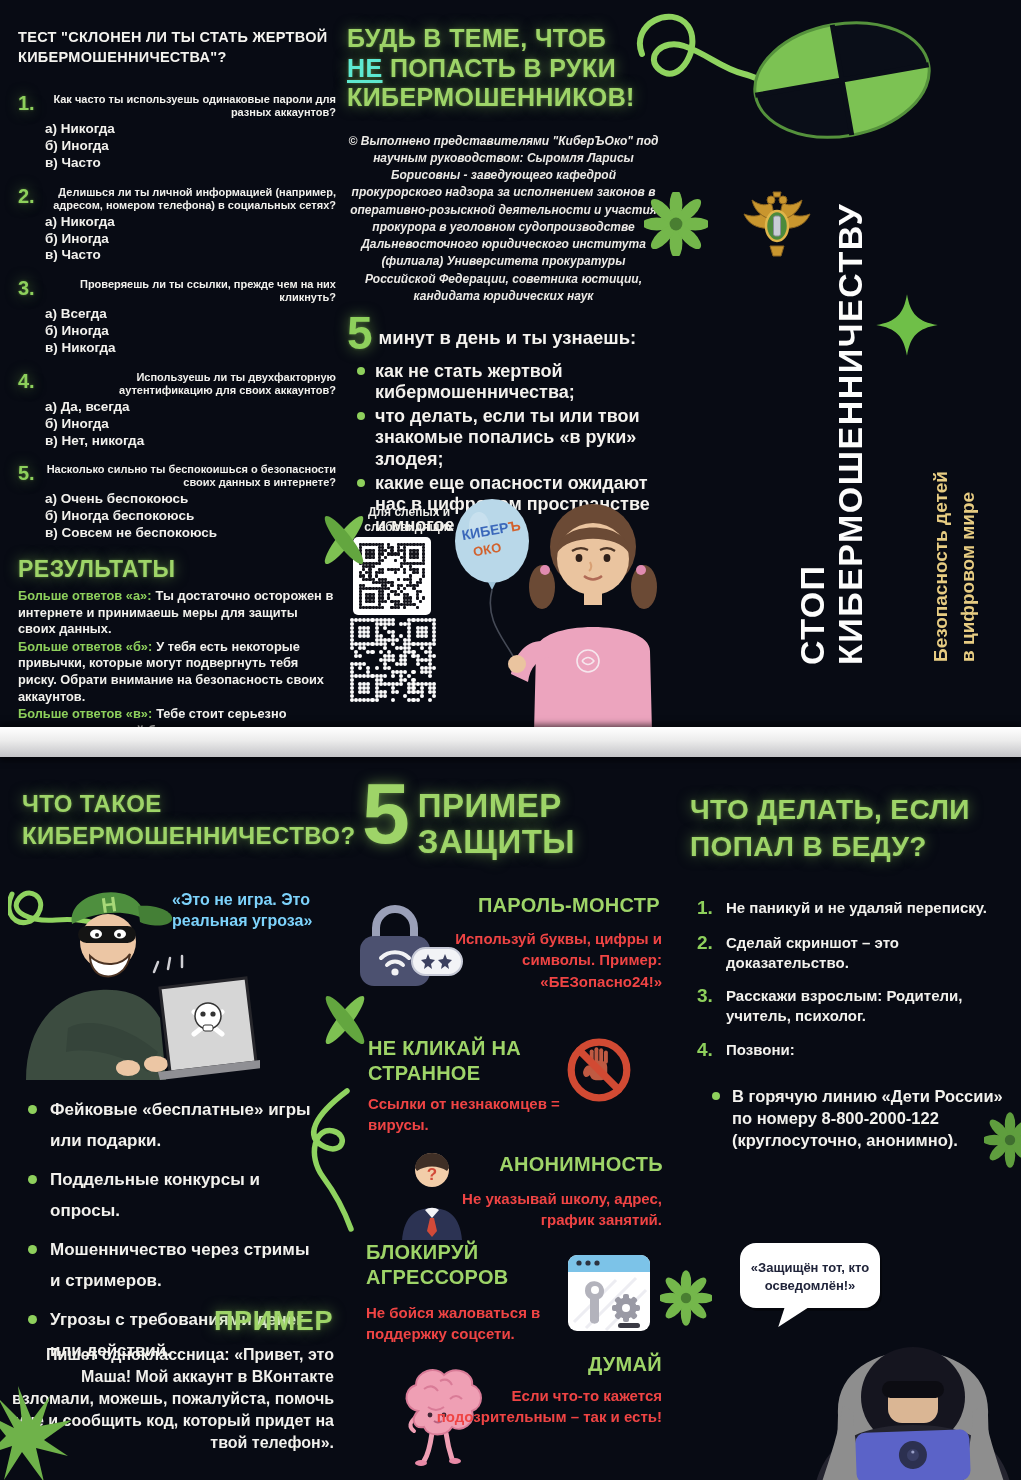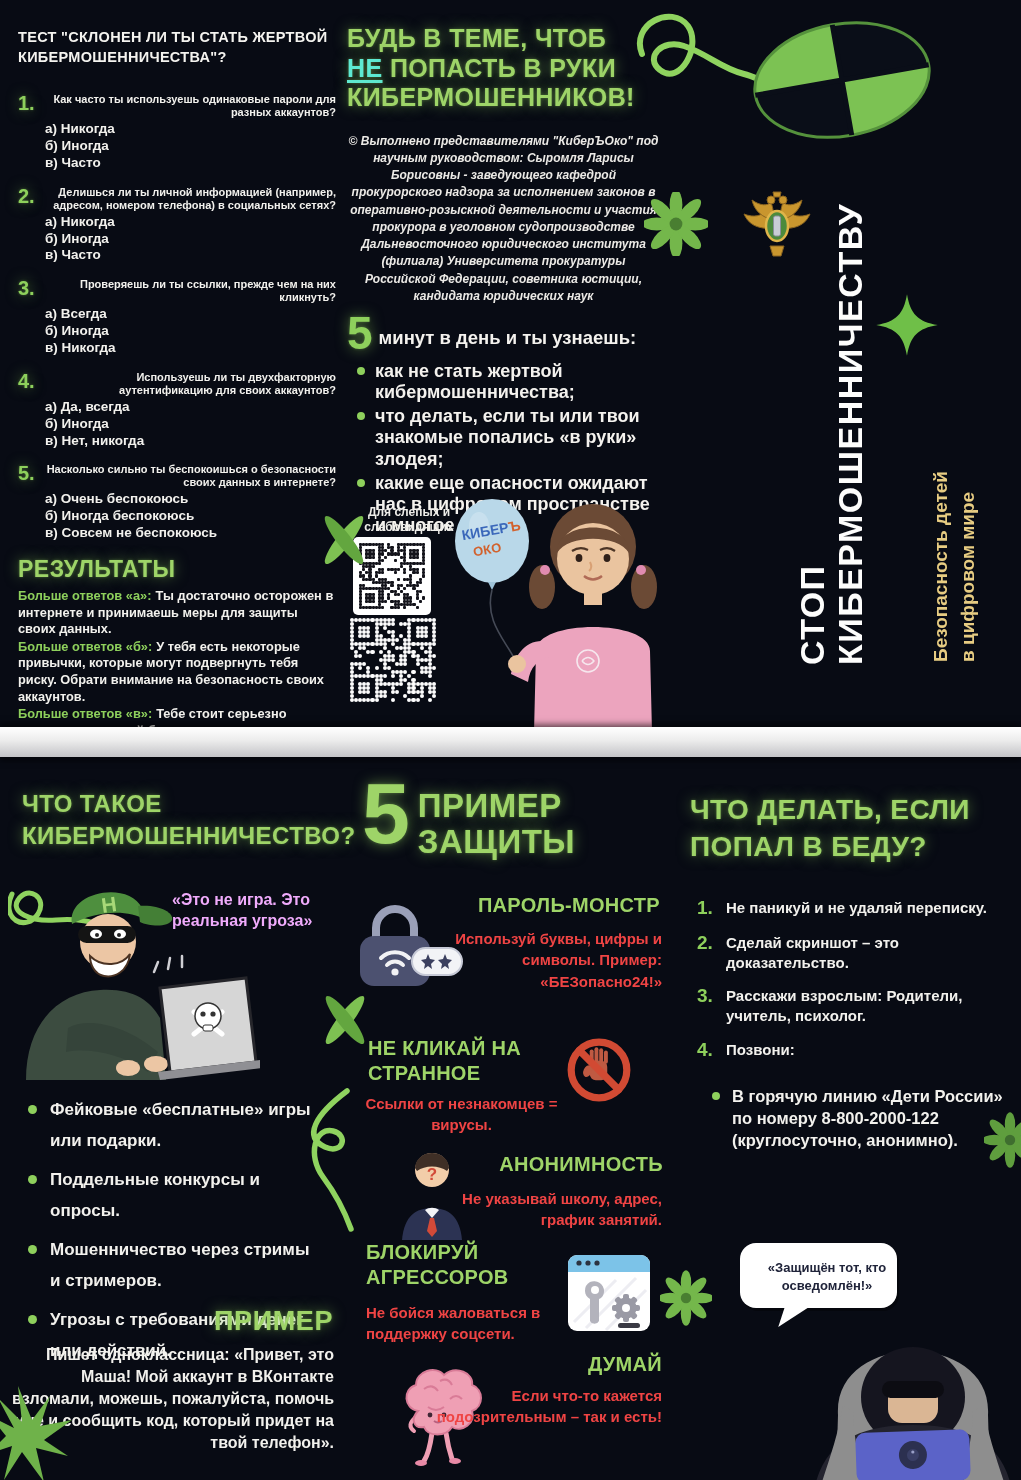--- a/index.html
+++ b/index.html
@@ -44,21 +44,21 @@
   .vert-gold{left:928px;top:662px;width:214px;transform:rotate(-90deg);transform-origin:0 0;
              color:#e7cc82;font-weight:800;font-size:19px;line-height:1.42;white-space:nowrap;}
 
   
   .divider{left:0;top:727px;width:1021px;height:30px;
            background:linear-gradient(180deg,#ffffff 0%,#ececec 45%,#c3c3c7 100%);
            box-shadow:0 -3px 6px rgba(0,0,0,.5),0 3px 6px rgba(0,0,0,.5);}
 
   
   .what-title{left:22px;top:788px;width:330px;font-size:24px;font-weight:800;line-height:1.35;letter-spacing:.4px;}
-  .what-quote{left:172px;top:890px;width:165px;font-size:16px;font-weight:800;line-height:1.3;color:#f0abfc;}
+  .what-quote{left:172px;top:890px;width:165px;font-size:16px;font-weight:800;line-height:1.3;color:#7dd3fc;}
   .what-bullets{left:24px;top:1094px;width:300px;}
   .wb{position:relative;font-size:17px;font-weight:bold;line-height:1.85;margin-bottom:7px;padding-left:26px;}
   .wb:before{content:"";position:absolute;left:4px;top:11px;width:9px;height:9px;border-radius:50%;background:#8ed05c;}
   .example-title{left:18px;top:1306px;width:315px;text-align:right;font-size:27px;font-weight:800;letter-spacing:.6px;}
   .example-text{left:6px;top:1344px;width:328px;text-align:right;font-size:16px;font-weight:800;line-height:1.38;}
 
   
   .rules-head{left:362px;top:778px;display:flex;gap:8px;}
   .five2{font-size:86px;font-weight:800;color:#9ed468;line-height:.82;}
   .rules-title{font-size:33px;font-weight:800;color:#9ed468;line-height:1.1;margin-top:10px;letter-spacing:.5px;}
@@ -68,21 +68,21 @@
 
   
   .help-title{left:690px;top:792px;width:325px;font-size:28px;font-weight:800;line-height:1.32;letter-spacing:.4px;}
   .help-steps{left:697px;top:898px;width:315px;}
   .step{display:flex;gap:11px;margin-bottom:14px;}
   .snum{font-size:19px;font-weight:800;color:#8ed05c;line-height:1.1;min-width:18px;}
   .stext{font-size:15px;font-weight:bold;line-height:1.32;}
   .call-bullets{left:712px;top:1085px;width:302px;}
   .cb{position:relative;font-size:16.5px;font-weight:bold;line-height:1.34;margin-bottom:20px;padding-left:20px;}
   .cb:before{content:"";position:absolute;left:0;top:7px;width:8px;height:8px;border-radius:50%;background:#8ed05c;}
-  .bubble{left:740px;top:1243px;width:120px;background:#fff;border-radius:16px;padding:16px 10px 14px 27px;
+  .bubble{left:740px;top:1243px;width:120px;background:#fff;border-radius:16px;padding:16px 10px 14px 10px;
           text-align:center;font-size:13px;font-weight:800;color:#20243a;line-height:1.35;box-shadow:2px 3px 0 rgba(0,0,0,.35);}
   .bubble:after{content:"";position:absolute;left:42px;bottom:-19px;width:0;height:0;
           border-top:23px solid #fff;border-right:28px solid transparent;transform:skewX(-18deg);}
 </style>
 </head>
 <body>
 
 <div class="poster">
 
   <div class="abs col-test">
@@ -1238,21 +1238,21 @@
       <rect x="24" y="24" width="17" height="19" rx="6"></rect>
       <rect x="24" y="13" width="3.8" height="14" rx="1.9"></rect>
         <rect x="28.6" y="11" width="3.8" height="16" rx="1.9"></rect>
       <rect x="33.2" y="12" width="3.8" height="15" rx="1.9"></rect>
         <rect x="37.8" y="14" width="3.8" height="13" rx="1.9"></rect>
       <ellipse cx="22" cy="34" rx="4" ry="6" transform="rotate(25 22 34)"></ellipse>
     </g>
     <circle cx="33" cy="33" r="27" stroke="#d14a33" stroke-width="7" fill="none"></circle>
     <line x1="14" y1="14" x2="52" y2="52" stroke="#d14a33" stroke-width="7" stroke-linecap="round"></line>
   </svg>
-  <div class="abs rt" style="left:359px;top:1093px;width:205px;text-align:center;">Ссылки от незнакомцев = вирусы.</div>
+  <div class="abs rt" style="left:368px;top:1093px;width:205px;">Ссылки от незнакомцев = вирусы.</div>
 
   <svg class="abs" style="left:392px;top:1140px;" width="80" height="100" viewBox="0 0 80 100">
     <circle cx="40" cy="30" r="17" fill="#f2cda9"></circle>
     <path d="M23 28 a17 15 0 0 1 34 0 l-2 3 c-8 -6 -22 -6 -30 0 Z" fill="#3f2f26"></path>
     <text x="40" y="40" text-anchor="middle" font-size="17" font-weight="bold" fill="#d24a38">?</text>
     <path d="M10 100 c2 -24 14 -32 30 -32 s28 8 30 32 Z" fill="#2c3353"></path>
     <path d="M33 70 l7 8 7 -8 c-4 -3 -10 -3 -14 0 Z" fill="#f4f4f6"></path>
     <path d="M38 78 h4 l3 13 -5 6 -5 -6 Z" fill="#d24a38"></path>
   </svg>
   <div class="abs rh ta-r" style="left:478px;top:1152px;width:185px;">АНОНИМНОСТЬ</div>

